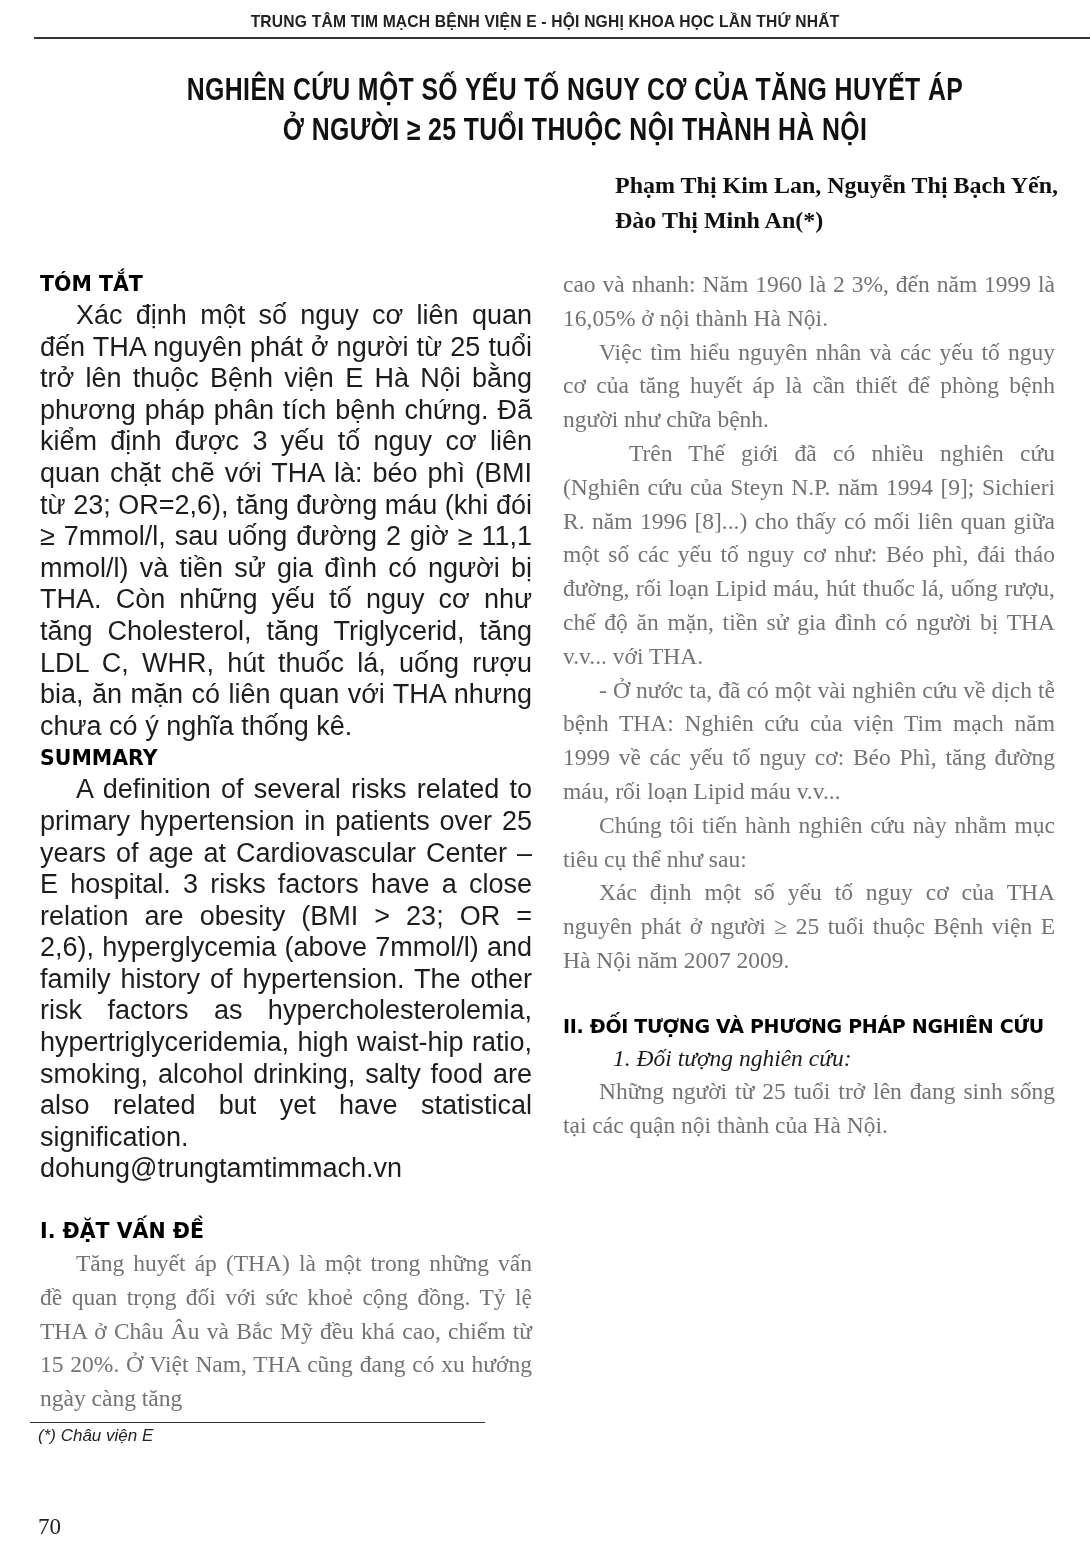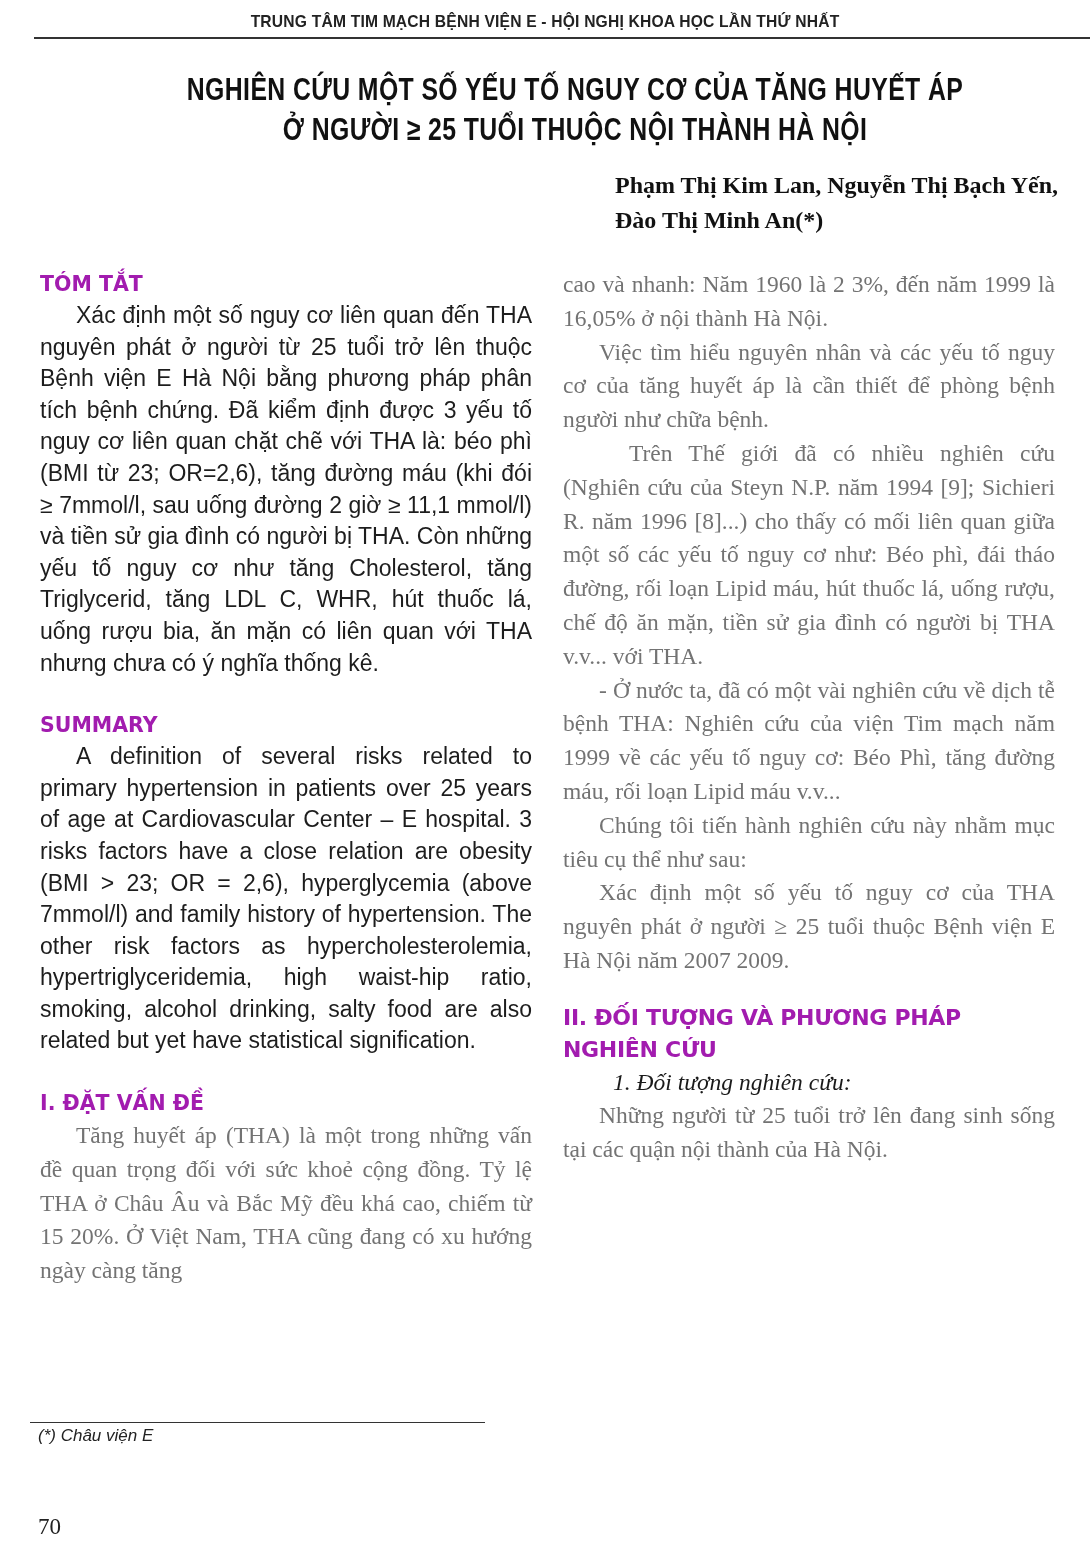--- a/index.html
+++ b/index.html
@@ -27,30 +27,30 @@
       position: absolute; top: 168px; right: 32px; 
       font-family: "Liberation Serif", serif; font-weight: bold;
       font-size: 24px; line-height: 35px; color: #111;
     }
     .col {
       position: absolute; width: 492px;
     }
     .col-left { left: 40px; top: 268px; }
     .col-right { left: 563px; top: 268px; }
     .sans {
-      font-family: "Liberation Sans", sans-serif; font-size: 23px; line-height: 31.6px;
+      font-family: "Liberation Sans", sans-serif; font-size: 27px; line-height: 31.6px;
       text-align: justify; color: #1d1d1d;
     }
     .serif {
       font-family: "Liberation Serif", serif; font-size: 23.5px; line-height: 33.8px;
       text-align: justify; color: #737373;
     }
     .sec-head {
       font-family: "DejaVu Sans", sans-serif; font-weight: bold; font-size: 20.5px;
-      line-height: 32px; color: #a21caf; margin: 0;
+      line-height: 32px; color: #000000; margin: 0;
     }
     p { margin: 0; }
     .indent { text-indent: 36px; }
     .indent2 { text-indent: 66px; }
     .sub-head {
       font-family: "Liberation Serif", serif; font-weight: normal; font-style: italic;
       font-size: 23.5px; line-height: 33px; text-indent: 50px;
     }
     .footnote-rule {
       position: absolute; top: 1422px; left: 30px; width: 455px; height: 1px; background: #333;
@@ -77,35 +77,36 @@
 
 <div class="authors">
   <div>Phạm Thị Kim Lan, Nguyễn Thị Bạch Yến,</div>
   <div>Đào Thị Minh An(*)</div>
 </div>
 
 <div class="col col-left">
   <h3 class="sec-head">TÓM TẮT</h3>
   <p class="sans indent">Xác định một số nguy cơ liên quan đến THA nguyên phát ở người từ 25 tuổi trở lên thuộc Bệnh viện E Hà Nội bằng phương pháp phân tích bệnh chứng. Đã kiểm định được 3 yếu tố nguy cơ liên quan chặt chẽ với THA là: béo phì (BMI từ 23; OR=2,6), tăng đường máu (khi đói  ≥ 7mmol/l, sau uống đường 2 giờ ≥ 11,1 mmol/l) và tiền sử gia đình có người bị THA. Còn những yếu tố nguy cơ như tăng Cholesterol, tăng Triglycerid, tăng LDL   C, WHR, hút thuốc lá, uống rượu bia, ăn mặn có liên quan với THA nhưng chưa có ý nghĩa thống kê.</p>
 
-  <h3 class="sec-head" style="margin-top:30px">SUMMARY</h3>
+  <h3 class="sec-head" style="">SUMMARY</h3>
   <p class="sans indent">A definition of several risks related to primary hypertension in patients over 25 years of age at Cardiovascular Center – E hospital. 3 risks factors have a close relation are obesity (BMI &gt; 23; OR = 2,6), hyperglycemia (above 7mmol/l) and family history of hypertension. The other risk factors as hypercholesterolemia, hypertriglyceridemia, high waist-hip ratio, smoking, alcohol drinking, salty food are also related but yet have statistical signification.</p>
+  <p class="sans">dohung@trungtamtimmach.vn</p>
 
   <h3 class="sec-head" style="margin-top:30px">I. ĐẶT VẤN ĐỀ</h3>
   <p class="serif indent">Tăng huyết áp (THA) là một trong những vấn đề quan trọng đối với  sức khoẻ cộng đồng.  Tỷ lệ THA ở Châu Âu và Bắc Mỹ đều khá cao, chiếm từ 15   20%. Ở Việt Nam, THA cũng đang có xu hướng ngày càng tăng</p>
 </div>
 
 <div class="col col-right">
   <p class="serif">cao và nhanh: Năm 1960 là 2   3%, đến năm 1999 là 16,05% ở nội thành Hà Nội.</p>
   <p class="serif indent">Việc tìm hiểu nguyên nhân và các yếu tố nguy cơ của tăng huyết áp là cần thiết để phòng bệnh người như chữa bệnh.</p>
   <p class="serif indent2">Trên Thế giới đã có nhiều nghiên cứu (Nghiên cứu của Steyn N.P. năm 1994 [9]; Sichieri R. năm 1996 [8]...) cho thấy có mối liên quan giữa một số các yếu tố nguy cơ như: Béo phì, đái tháo đường, rối loạn Lipid máu, hút thuốc lá, uống rượu, chế độ ăn mặn, tiền sử gia đình có người bị THA v.v... với THA.</p>
   <p class="serif indent">- Ở nước ta, đã có một vài nghiên cứu về dịch tễ bệnh THA: Nghiên cứu của viện Tim mạch năm 1999  về các yếu tố nguy cơ: Béo Phì, tăng đường máu, rối loạn Lipid máu v.v...</p>
   <p class="serif indent">Chúng tôi tiến hành nghiên cứu này nhằm mục tiêu cụ thể như sau:</p>
   <p class="serif indent">Xác định một số yếu tố nguy cơ của THA nguyên phát ở người ≥ 25 tuổi thuộc Bệnh viện E Hà Nội năm 2007   2009.</p>
 
-  <h3 class="sec-head" style="margin-top:24px; font-size:22px; letter-spacing:-0.3px">II. ĐỐI TƯỢNG VÀ PHƯƠNG PHÁP NGHIÊN CỨU</h3>
+  <h3 class="sec-head" style="margin-top:32px; font-size:19px; letter-spacing:-0.3px">II. ĐỐI TƯỢNG VÀ PHƯƠNG PHÁP NGHIÊN CỨU</h3>
   <p class="sub-head">1. Đối tượng nghiên cứu:</p>
   <p class="serif indent">Những người từ 25 tuổi trở lên đang sinh sống tại các quận nội thành của Hà Nội.</p>
 </div>
 
 <div class="footnote-rule"></div>
 <div class="footnote">(*)  Châu viện E</div>
 <div class="page-number">70</div>
 
 </body></html>

